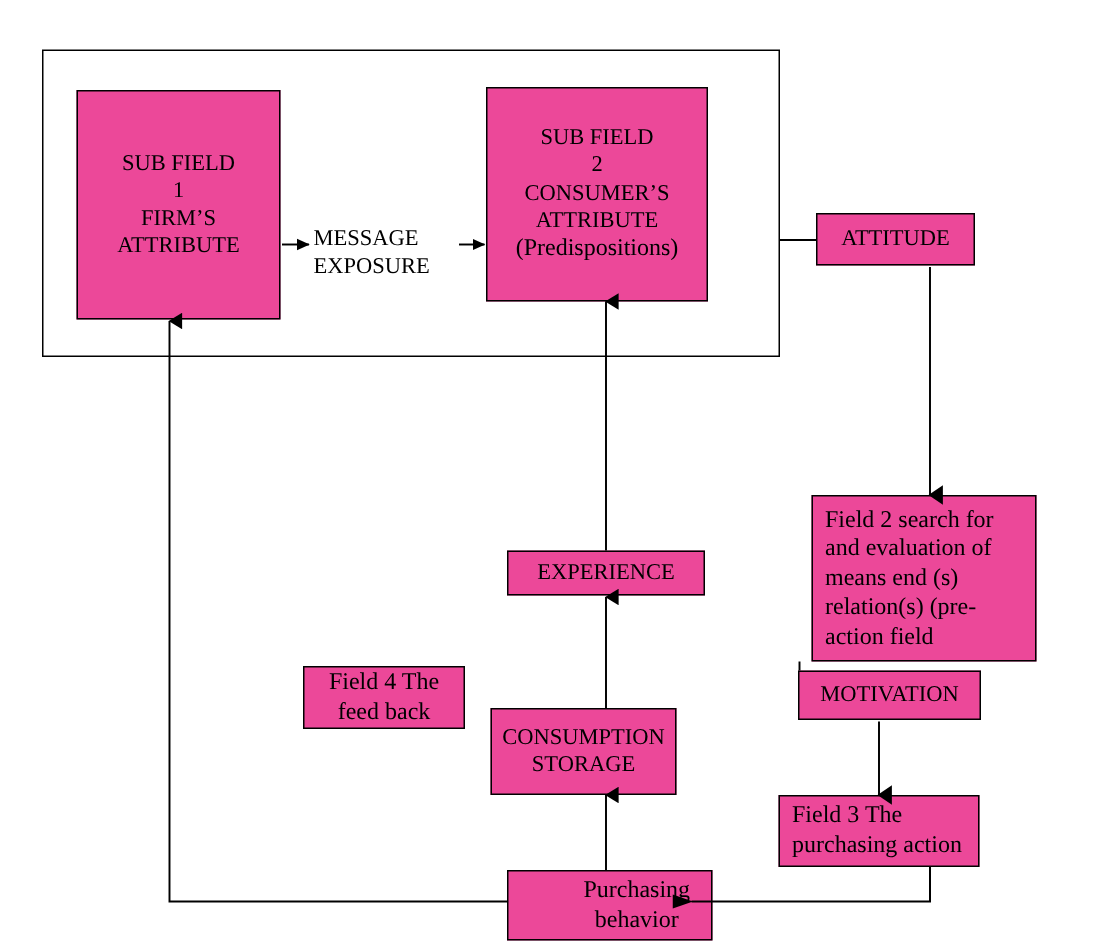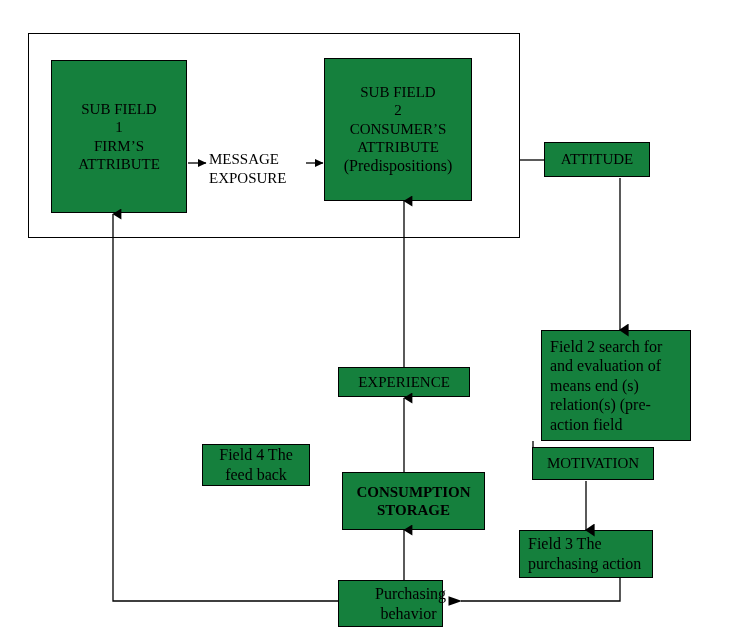--- a/index.html
+++ b/index.html
@@ -21,21 +21,21 @@
     left: 0;
     top: 0;
     width: 731px;
     height: 633px;
     pointer-events: none;
   }
   .node {
     position: absolute;
     box-sizing: border-box;
     border: 1px solid #000000;
-    background: #15803d;
+    background: #ec4899;
     display: flex;
     align-items: center;
     justify-content: center;
     text-align: center;
     line-height: 1.22;
   }
   .node .txt { display: block; width: 100%; }
   .outer-field {
     position: absolute;
     box-sizing: border-box;
@@ -107,35 +107,35 @@
     <span class="txt" style="text-align:left;">
       <span>Field 3  The</span><br>
       <span>purchasing action</span>
     </span>
   </div>
 
   <div class="node fs15" style="left:338px; top:367px; width:132px; height:30px;">
     <span class="txt">EXPERIENCE</span>
   </div>
 
-  <div class="node fs15" style="left:342px; top:472px; width:143px; height:58px;font-weight:bold;">
+  <div class="node fs15" style="left:327px; top:472px; width:124px; height:58px;">
     <span class="txt">
       <span>CONSUMPTION</span><br>
       <span>STORAGE</span>
     </span>
   </div>
 
   <div class="node fs14" style="left:202px; top:444px; width:108px; height:42px;">
     <span class="txt">
       <span>Field 4 The</span><br>
       <span>feed back</span>
     </span>
   </div>
 
-  <div class="node fs14" style="left:338px; top:580px; width:105px; height:47px;padding-left:36px;">
+  <div class="node fs14" style="left:338px; top:580px; width:137px; height:47px;padding-left:36px;">
     <span class="txt">
       <span>Purchasing</span><br>
       <span>behavior</span>
     </span>
   </div>
 
   <svg class="wires" viewBox="0 0 731 633">
     <defs>
       <marker id="arrowR" markerWidth="9" markerHeight="9" refX="8" refY="4.5" orient="auto" markerUnits="userSpaceOnUse">
         <path d="M0,0.6 L8.5,4.5 L0,8.4 z" fill="#000000"></path>

